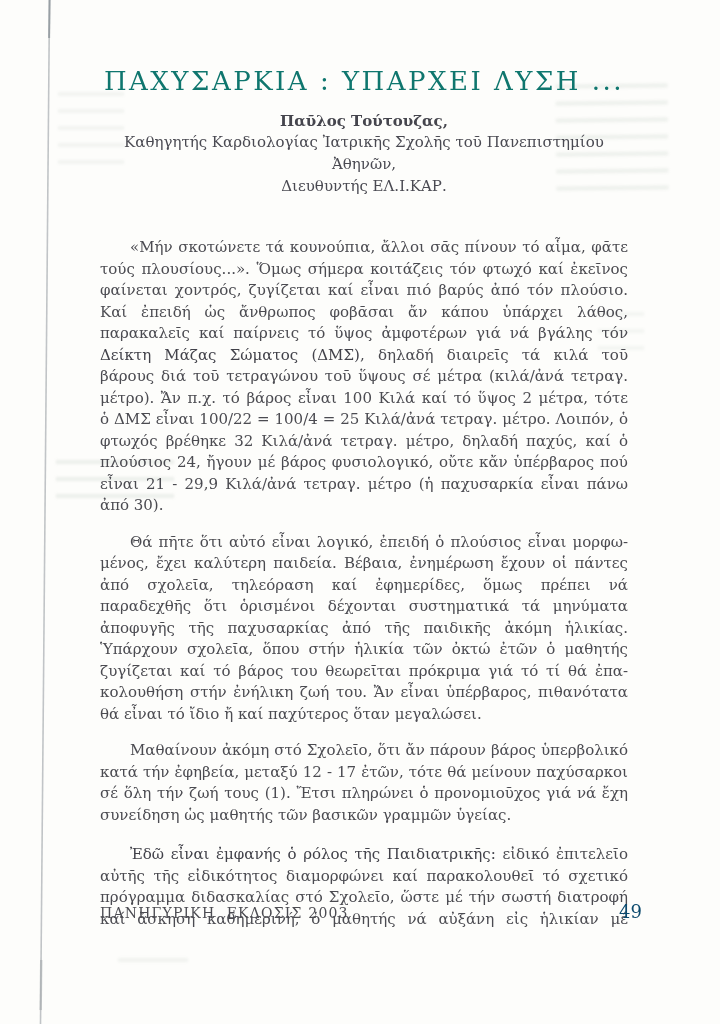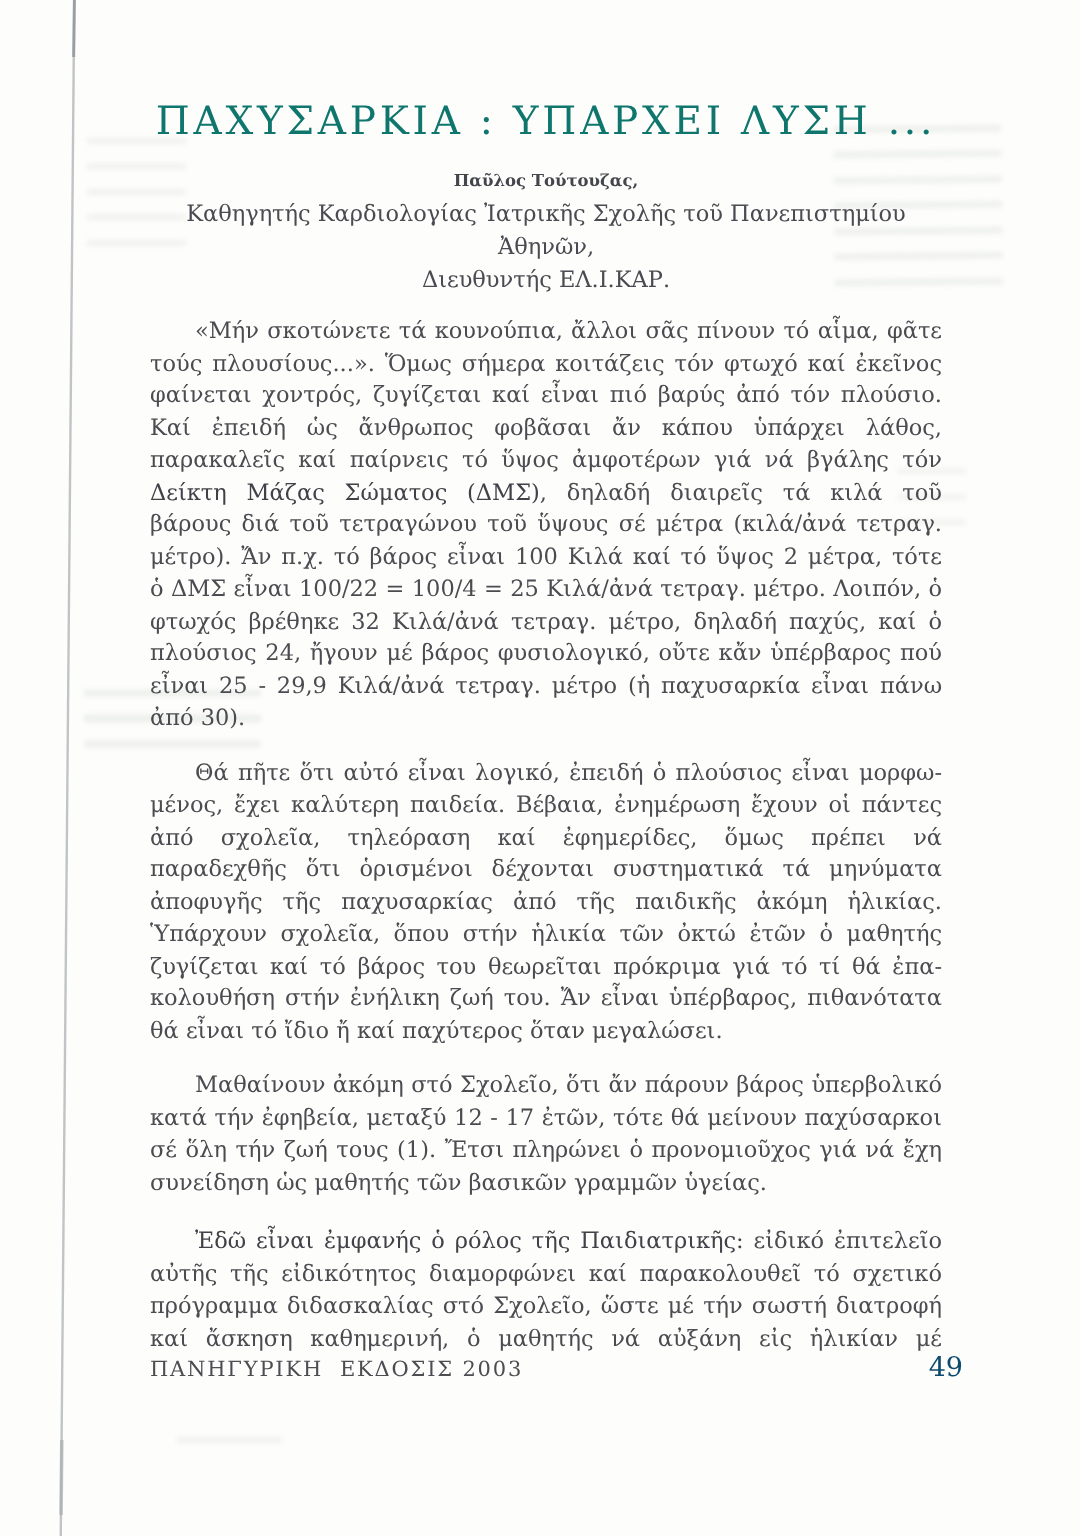--- a/index.html
+++ b/index.html
@@ -39,33 +39,33 @@
     font-weight:500;
     letter-spacing:2.5px;
     text-align:center;
     color:#0f766e;
     line-height:1;
     white-space:nowrap;
   }
   .byline{
     margin-top:17px;
     text-align:center;
-    font-size:11px;
+    font-size:15px;
     font-weight:bold;
     color:#45454d;
     line-height:20px;
   }
   .affil{
     text-align:center;
     font-size:15px;
     color:#4a4a52;
     line-height:22px;
   }
   .body-text{
-    margin-top:13px;
+    margin-top:40px;
     font-size:15px;
     line-height:21.5px;
   }
   .para{margin:0;}
   .para + .para{margin-top:15px;}
   .para:last-child{margin-top:18px;}
   .line{
     text-align:justify;
     text-align-last:justify;
     white-space:nowrap;
@@ -120,21 +120,21 @@
           <div class="line"><span>τούς πλουσίους...». Ὅμως σήμερα κοιτάζεις τόν φτωχό καί ἐκεῖνος</span></div>
           <div class="line"><span>φαίνεται χοντρός, ζυγίζεται καί εἶναι πιό βαρύς ἀπό τόν πλούσιο.</span></div>
           <div class="line"><span>Καί ἐπειδή ὡς ἄνθρωπος φοβᾶσαι ἄν κάπου ὑπάρχει λάθος,</span></div>
           <div class="line"><span>παρακαλεῖς καί παίρνεις τό ὕψος ἀμφοτέρων γιά νά βγάλης τόν</span></div>
           <div class="line"><span class="b">Δείκτη Μάζας Σώματος (ΔΜΣ)</span><span>, δηλαδή διαιρεῖς τά κιλά τοῦ</span></div>
           <div class="line"><span>βάρους διά τοῦ τετραγώνου τοῦ ὕψους σέ μέτρα (κιλά/ἀνά τετραγ.</span></div>
           <div class="line"><span>μέτρο). Ἄν π.χ. τό βάρος εἶναι 100 Κιλά καί τό ὕψος 2 μέτρα, τότε</span></div>
           <div class="line"><span>ὁ ΔΜΣ εἶναι 100/22 = 100/4 = 25 Κιλά/ἀνά τετραγ. μέτρο. Λοιπόν, ὁ</span></div>
           <div class="line"><span>φτωχός βρέθηκε 32 Κιλά/ἀνά τετραγ. μέτρο, δηλαδή παχύς, καί ὁ</span></div>
           <div class="line"><span>πλούσιος 24, ἤγουν μέ βάρος φυσιολογικό, οὔτε κἄν ὑπέρβαρος πού</span></div>
-          <div class="line"><span>εἶναι 25 - 29,9 Κιλά/ἀνά τετραγ. μέτρο (ἡ παχυσαρκία εἶναι πάνω</span></div>
+          <div class="line"><span>εἶναι 21 - 29,9 Κιλά/ἀνά τετραγ. μέτρο (ἡ παχυσαρκία εἶναι πάνω</span></div>
           <div class="line last"><span>ἀπό 30).</span></div>
         </div>
         <div class="para">
           <div class="line first"><span>Θά πῆτε ὅτι αὐτό εἶναι λογικό, ἐπειδή ὁ πλούσιος εἶναι μορφω-</span></div>
           <div class="line"><span>μένος, ἔχει καλύτερη παιδεία. Βέβαια, ἐνημέρωση ἔχουν οἱ πάντες</span></div>
           <div class="line"><span>ἀπό σχολεῖα, τηλεόραση καί ἐφημερίδες, ὅμως πρέπει νά</span></div>
           <div class="line"><span>παραδεχθῆς ὅτι ὁρισμένοι δέχονται συστηματικά τά μηνύματα</span></div>
           <div class="line"><span>ἀποφυγῆς τῆς παχυσαρκίας ἀπό τῆς παιδικῆς ἀκόμη ἡλικίας.</span></div>
           <div class="line"><span>Ὑπάρχουν σχολεῖα, ὅπου στήν ἡλικία τῶν ὀκτώ ἐτῶν ὁ μαθητής</span></div>
           <div class="line"><span>ζυγίζεται καί τό βάρος του θεωρεῖται πρόκριμα γιά τό τί θά ἐπα-</span></div>

